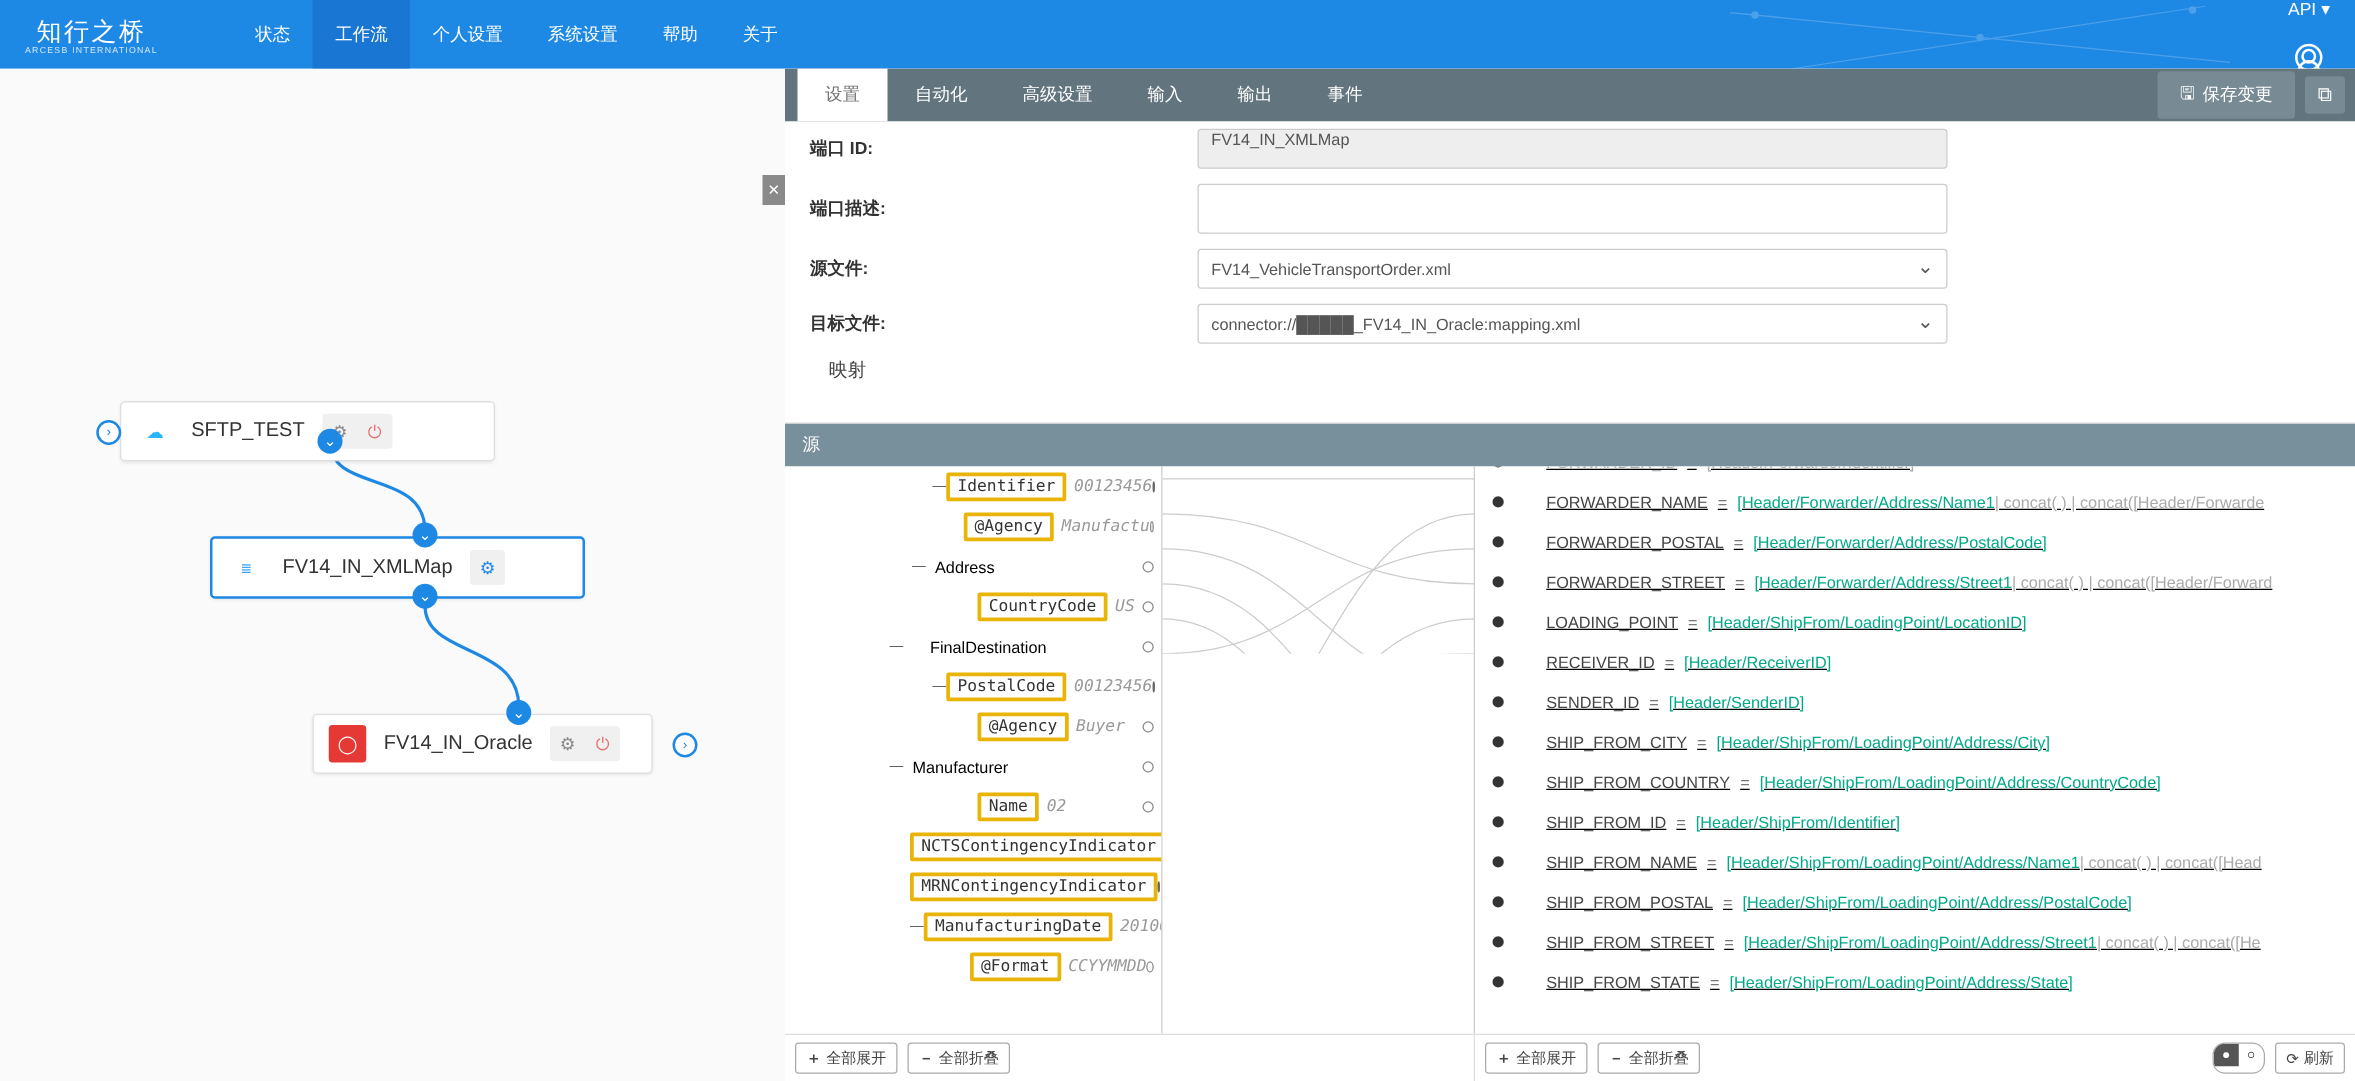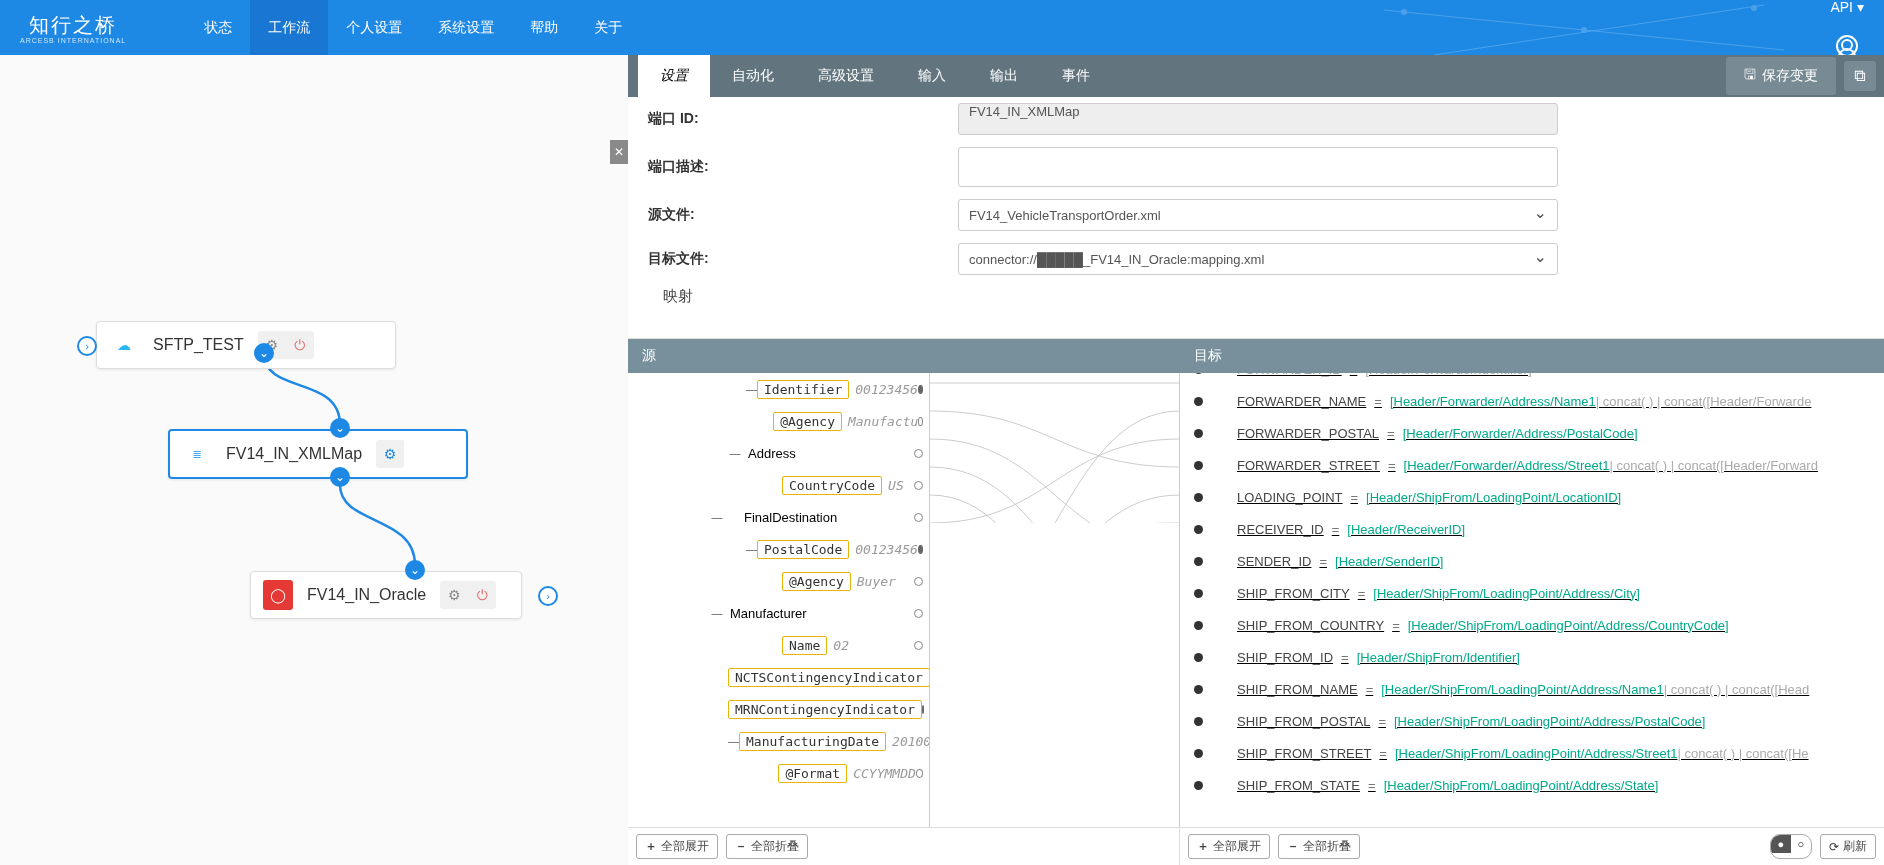--- a/index.html
+++ b/index.html
@@ -37,21 +37,21 @@
 
 .port-dot { position: absolute; width: 20px; height: 20px; background: #1e88e5; border-radius: 50%; display: flex; align-items: center; justify-content: center; color: #fff; font-size: 12px; }
 .port-ext { position:absolute; width:20px; height:20px; background:#fff; border:2px solid #1e88e5; border-radius:50%; display:flex; align-items:center; justify-content:center; color:#1e88e5; font-size:11px; cursor:pointer;}
 
 .flow-line { position: absolute; stroke: #1e88e5; stroke-width: 2.5; fill: none; }
 
 
 .right-panel { position: absolute; left: 628px; top: 55px; right: 0; bottom: 0; background: #fff; display: flex; flex-direction: column; }
 .tabbar { height: 42px; background: #62757f; display: flex; align-items: stretch; padding-left: 10px; }
 .tab { padding: 0 22px; display: flex; align-items: center; font-size: 14px; color: #fff; cursor: pointer; }
-.tab.active { background: #fff; color: #000000; font-style: italic; }
+.tab.active { background: #fff; color: #737373; }
 .tab-right { margin-left: auto; display: flex; align-items: center; gap: 8px; padding-right: 8px; }
 .save-btn { background: #788a94; color: #fff; padding: 7px 18px; font-size: 14px; border-radius: 3px; cursor: pointer; display: flex; align-items: center; gap: 6px; }
 .pop-btn { width: 32px; height: 30px; background: #788a94; display:flex; align-items:center; justify-content:center; color:#fff; border-radius:3px; cursor:pointer;}
 
 .form-area { padding: 6px 20px 18px 20px; }
 .form-row { display: flex; align-items: center; margin-bottom: 12px; }
 .form-label { width: 310px; font-size: 14px; color: #333; font-weight: 600; }
 .form-input { flex: 0 0 600px; height: 32px; border: 1px solid #ccc; border-radius: 3px; padding: 0 10px; font-size: 13px; color: #555; }
 .form-input.disabled { background: #eee; }
 .form-input.select { position: relative; display: flex; align-items: center; cursor: pointer; }
@@ -66,21 +66,21 @@
 .col-src { width: 302px; }
 .col-mid { width: 250px; }
 .col-tgt { flex: 1; }
 .map-body { flex: 1; display: flex; position: relative; overflow: hidden; }
 .src-col { width: 302px; border-right: 1px solid #ccc; overflow: hidden; position: relative; }
 .mid-col { width: 250px; position: relative; border-right: 1px solid #ccc; }
 .tgt-col { flex: 1; overflow: hidden; position: relative; }
 
 .tree-row { display: flex; align-items: center; height: 32px; font-size: 13px; white-space: nowrap; }
 .tree-toggle { width: 14px; text-align: center; color: #555; cursor: pointer; font-size: 11px; }
-.tree-tag { background: #fff; border: 1px solid #eab308; border-radius: 2px; padding: 1px 6px; font-family: monospace; font-size: 13px; color: #333; }
+.tree-tag { background: #fff; border: 3px solid #eab308; border-radius: 2px; padding: 1px 6px; font-family: monospace; font-size: 13px; color: #333; }
 .tree-val { color: #999; font-style: italic; font-family: monospace; margin-left: 6px; }
 .tree-row .conn-dot { margin-left: auto; width: 9px; height: 9px; border-radius: 50%; border: 1.5px solid #888; }
 .tree-row .conn-dot.filled { background: #666; border-color: #666; }
 
 .tgt-row { display: flex; align-items: center; height: 32px; font-size: 13px; padding-left: 14px; white-space: nowrap; overflow: hidden; text-decoration: underline; }
 .tgt-dot { width: 9px; height: 9px; border-radius: 50%; background: #333; margin-right: 34px; flex-shrink:0; }
 .tgt-label { color: #444; }
 .tgt-eq { color: #777; margin: 0 8px; }
 .tgt-expr { color: #0a8; }
 .tgt-gray { color: #aaa; }
@@ -204,21 +204,20 @@
           <span>connector://█████_FV14_IN_Oracle:mapping.xml</span>
         </div>
     </div>
     <div class="section-title">映射</div>
   </div>
 
   <div class="mapping">
     <div class="map-header">
       <div class="col col-src">源</div>
       <div class="col col-mid"></div>
-      <div class="col col-tgt">目标</div>
     </div>
     <div class="map-body">
       <div class="src-col" id="src-col">
           <div class="tree-row" style="padding-left: 118px;">
             <span class="tree-toggle">—</span>
             <span class="tree-tag">Identifier</span>
             <span class="tree-val">00123456</span>
             <span class="conn-dot filled" style="margin-right: 6px;"></span>
           </div>
           <div class="tree-row" style="padding-left: 140px;">

